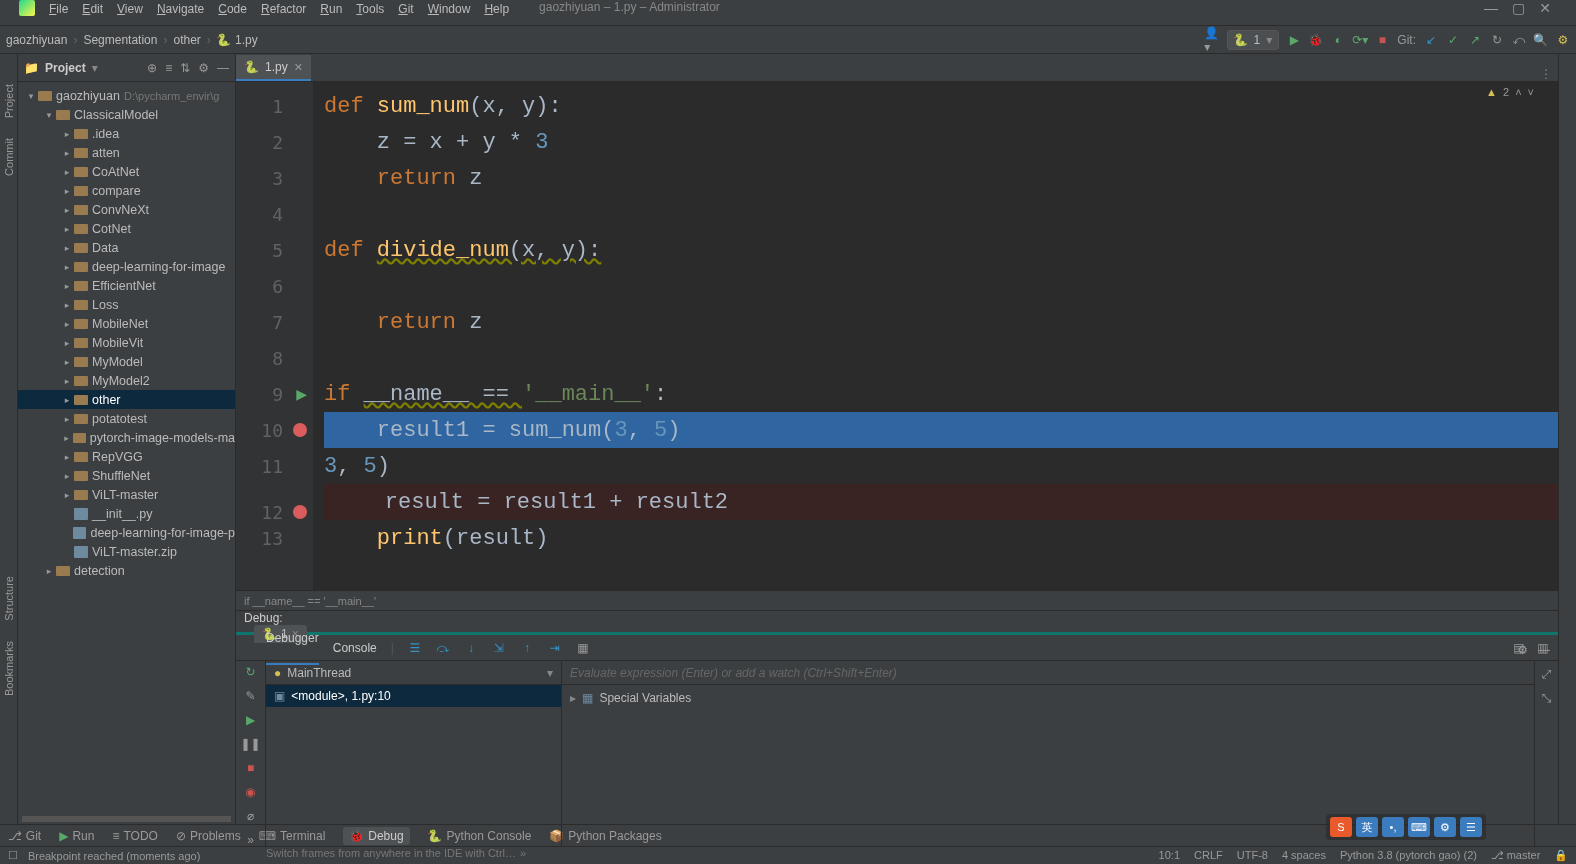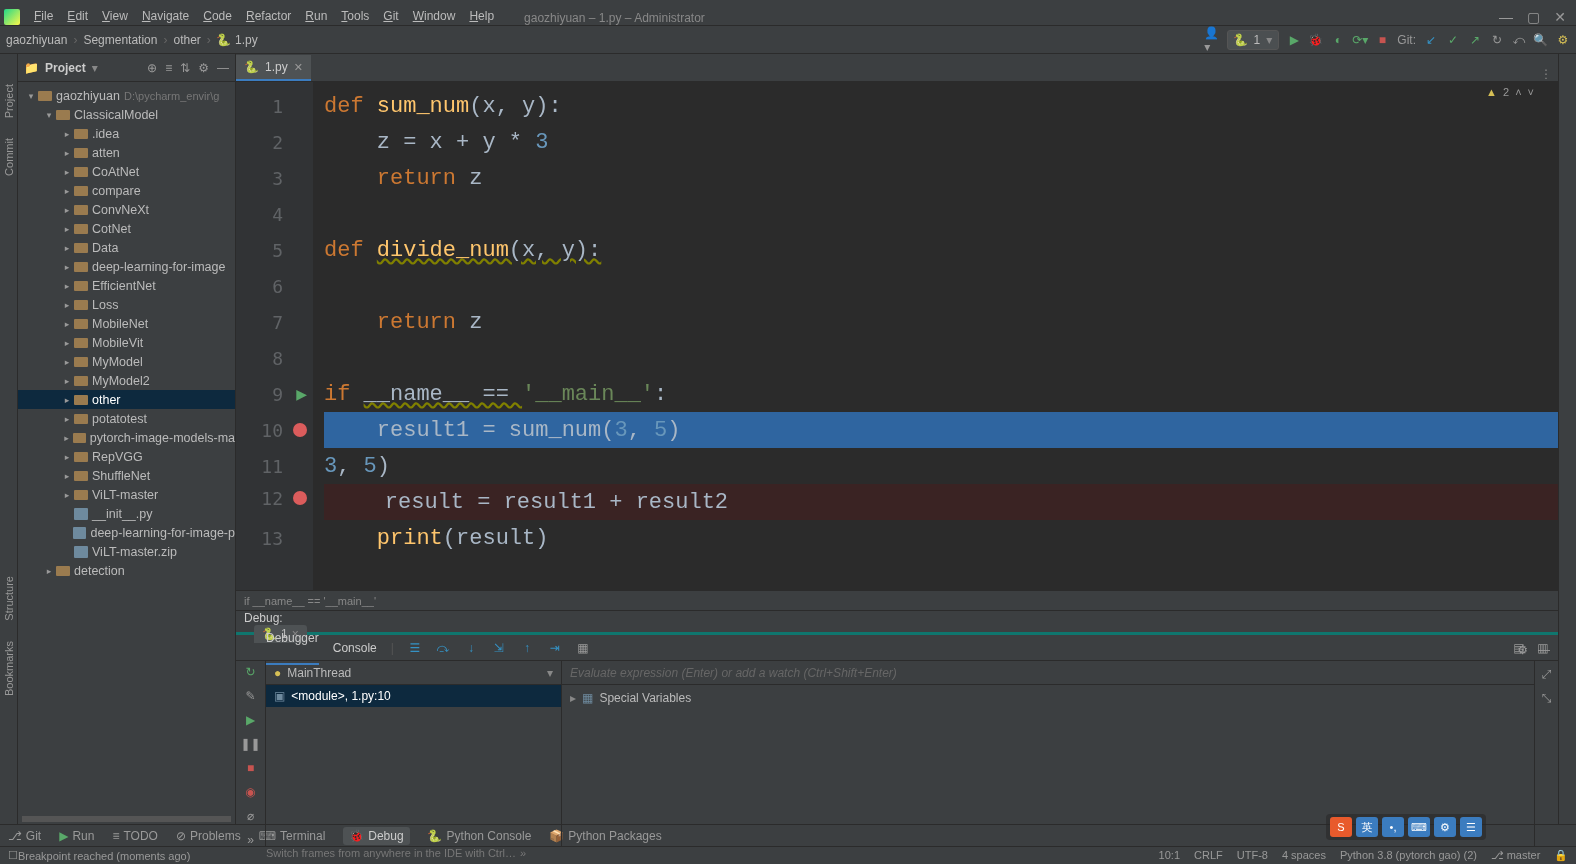--- a/index.html
+++ b/index.html
@@ -1,17 +1,17 @@
 <!DOCTYPE html>
 <html><head>
 <meta charset="utf-8">
 <style>
   * { box-sizing: border-box; margin: 0; padding: 0; }
   html, body { width: 1576px; height: 864px; overflow: hidden; font-family: "Segoe UI", Arial, sans-serif; font-size: 12px; background:#2b2b2b; color:#bbb; }
-  .titlebar { height:26px; background:#3c3f41; display:flex; align-items:flex-end; padding:0 4px; border-bottom:1px solid #2b2b2b;}
+  .titlebar { height:26px; background:#3c3f41; display:flex; align-items:flex-start; padding:0 19px; border-bottom:1px solid #2b2b2b;}
   .titlebar .logo { width:16px; height:16px; background:linear-gradient(135deg,#21d789,#fcf84a); border-radius:2px; margin-right:8px;}
   .menubar { display:flex; gap:2px; }
   .menubar span { padding:2px 6px; cursor:default; }
   .menubar span:first-letter { text-decoration:underline; }
   .titlebar .title { margin-left:24px; color:#888; }
   .winbtns { margin-left:auto; display:flex; gap:14px; color:#999; font-size:14px; padding-right:6px;}
   .toolbar { height:28px; background:#3c3f41; display:flex; align-items:center; border-bottom:1px solid #2b2b2b; padding:0 6px;}
   .bc { display:flex; gap:4px; align-items:center; font-size:12px; color:#bbb;}
   .bc .sep { color:#666; margin:0 2px;}
   .toolbar .right { margin-left:auto; display:flex; align-items:center; gap:8px;}
@@ -340,21 +340,21 @@
             <span class="lnum">9</span>
             <span class="runmark">▶</span>
           </div>
           <div class="line-row" style="top: 330px;">
             <span class="lnum">10</span>
             <span class="bp"></span>
           </div>
           <div class="line-row" style="top: 366px;">
             <span class="lnum">11</span>
           </div>
-          <div class="line-row" style="top: 398px; text-align: center;">
+          <div class="line-row" style="top: 412px; text-align: center;">
             <span class="lnum">12</span>
             <span class="bp"></span>
           </div>
           <div class="line-row" style="top: 438px;">
             <span class="lnum">13</span>
           </div>
         </div>
       <div class="code" id="code">
           <div class="code-line" style="top: 6px;"><span class="kw">def </span><span class="fn">sum_num</span><span class="id">(x, y):</span></div>
           <div class="code-line" style="top: 42px;"><span class="id">    z = x + y * </span><span class="num">3</span></div>
@@ -486,21 +486,21 @@
       <span>Python Console</span>
     </div>
   <div class="bt-item">
       <span>📦</span>
       <span>Python Packages</span>
     </div>
 </div>
 
 <div class="statusbar">
   <span>☐</span>
-  <span style="margin-left:0">Breakpoint reached (moments ago)</span>
+  <span style="margin-left:10px">Breakpoint reached (moments ago)</span>
   <div class="right">
     <span>10:1</span>
     <span>CRLF</span>
     <span>UTF-8</span>
     <span>4 spaces</span>
     <span>Python 3.8 (pytorch gao) (2)</span>
     <span>⎇ <span>master</span></span>
     <span>🔒</span>
   </div>
 </div>

